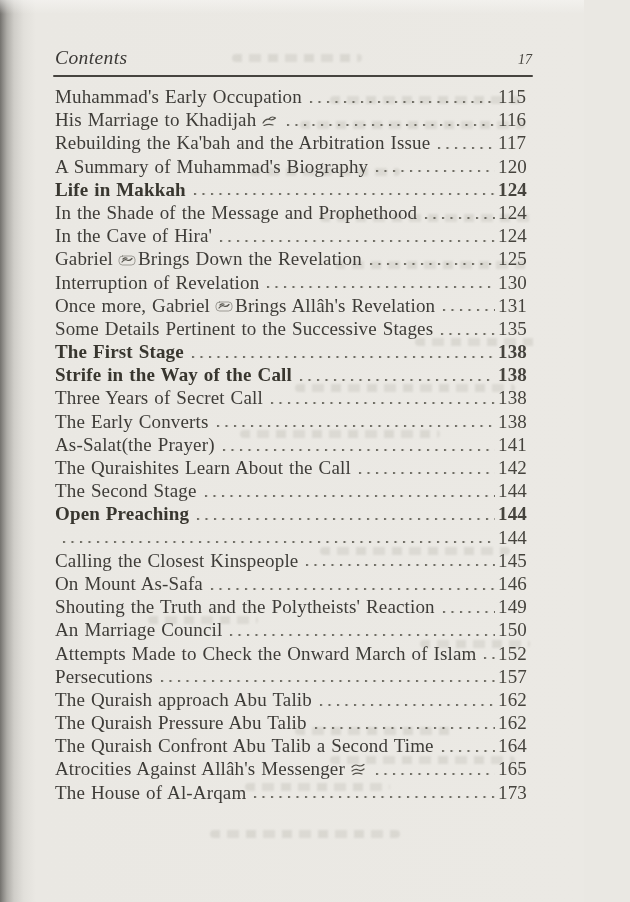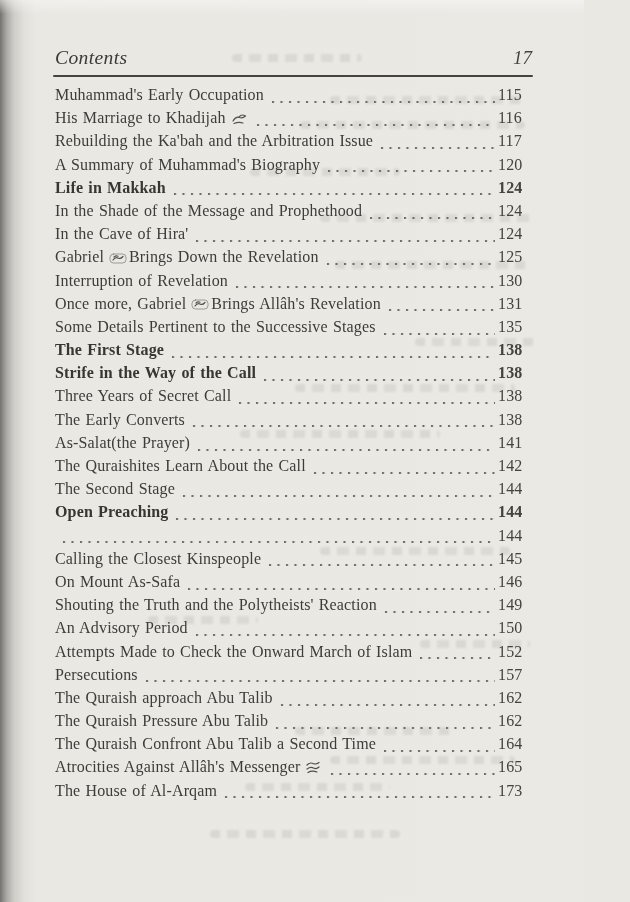--- a/index.html
+++ b/index.html
@@ -24,32 +24,32 @@
       rgba(140,137,126,.34) 17px 29px, rgba(140,137,126,0) 29px 36px);
   }
   .header{
     position:absolute;left:55px;right:52px;top:47px;
     display:flex;justify-content:space-between;align-items:baseline;
   }
   .header .title{
     font-style:italic;font-size:19.5px;letter-spacing:.4px;color:#3b3936;
   }
   .header .pageno{
-    font-style:italic;font-size:19px;color:#47453f;
+    font-style:italic;font-size:14px;color:#47453f;
   }
   .rule{
     position:absolute;left:53px;right:51px;top:75px;height:2px;
     background:#46443f;border-radius:1px;
   }
   .toc{
     position:absolute;left:55px;right:52px;top:86px;
   }
   .row{
     display:flex;align-items:baseline;height:23.2px;
-    font-size:16px;letter-spacing:.15px;word-spacing:1px;
+    font-size:19px;letter-spacing:.15px;word-spacing:1px;
     color:#3e3c38;white-space:nowrap;
   }
   .row.bold{font-weight:bold;color:#38362f;}
   .row .t{flex:0 0 auto;display:inline-flex;align-items:baseline;}
   .row .t .em{}
   .sym{flex:0 0 auto;align-self:center;margin:0 2px 0 5px;transform:translateY(1px);}
   .dots{
     flex:1 1 auto;align-self:stretch;min-width:4px;margin:0 3px 0 5px;
     background-image:radial-gradient(circle at 2px 2px, #6e6c63 1.05px, rgba(0,0,0,0) 1.5px);
     background-size:8.5px 5px;background-repeat:repeat-x;
@@ -263,21 +263,21 @@
     </div>
       <div class="row">
       <span class="t">
           <span>Shouting the Truth and the Polytheists' Reaction</span>
         </span>
       <span class="dots"></span>
       <span class="pg">149</span>
     </div>
       <div class="row">
       <span class="t">
-          <span>An Advisory Period</span>
+          <span>An Marriage Council</span>
         </span>
       <span class="dots"></span>
       <span class="pg">150</span>
     </div>
       <div class="row">
       <span class="t">
           <span>Attempts Made to Check the Onward March of Islam</span>
         </span>
       <span class="dots"></span>
       <span class="pg">152</span>

